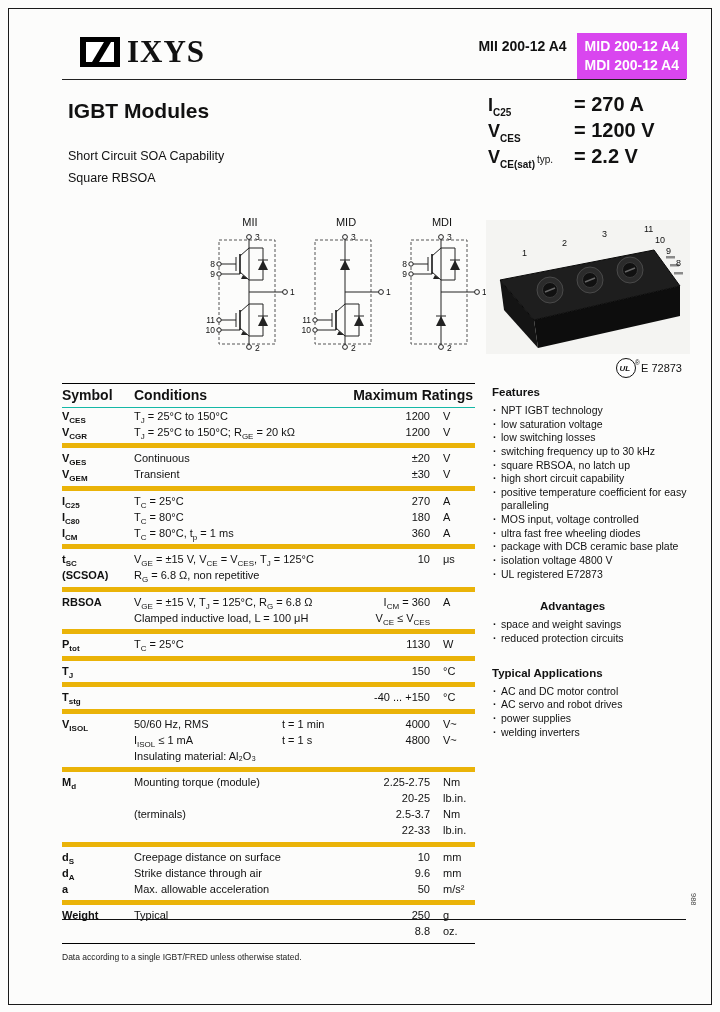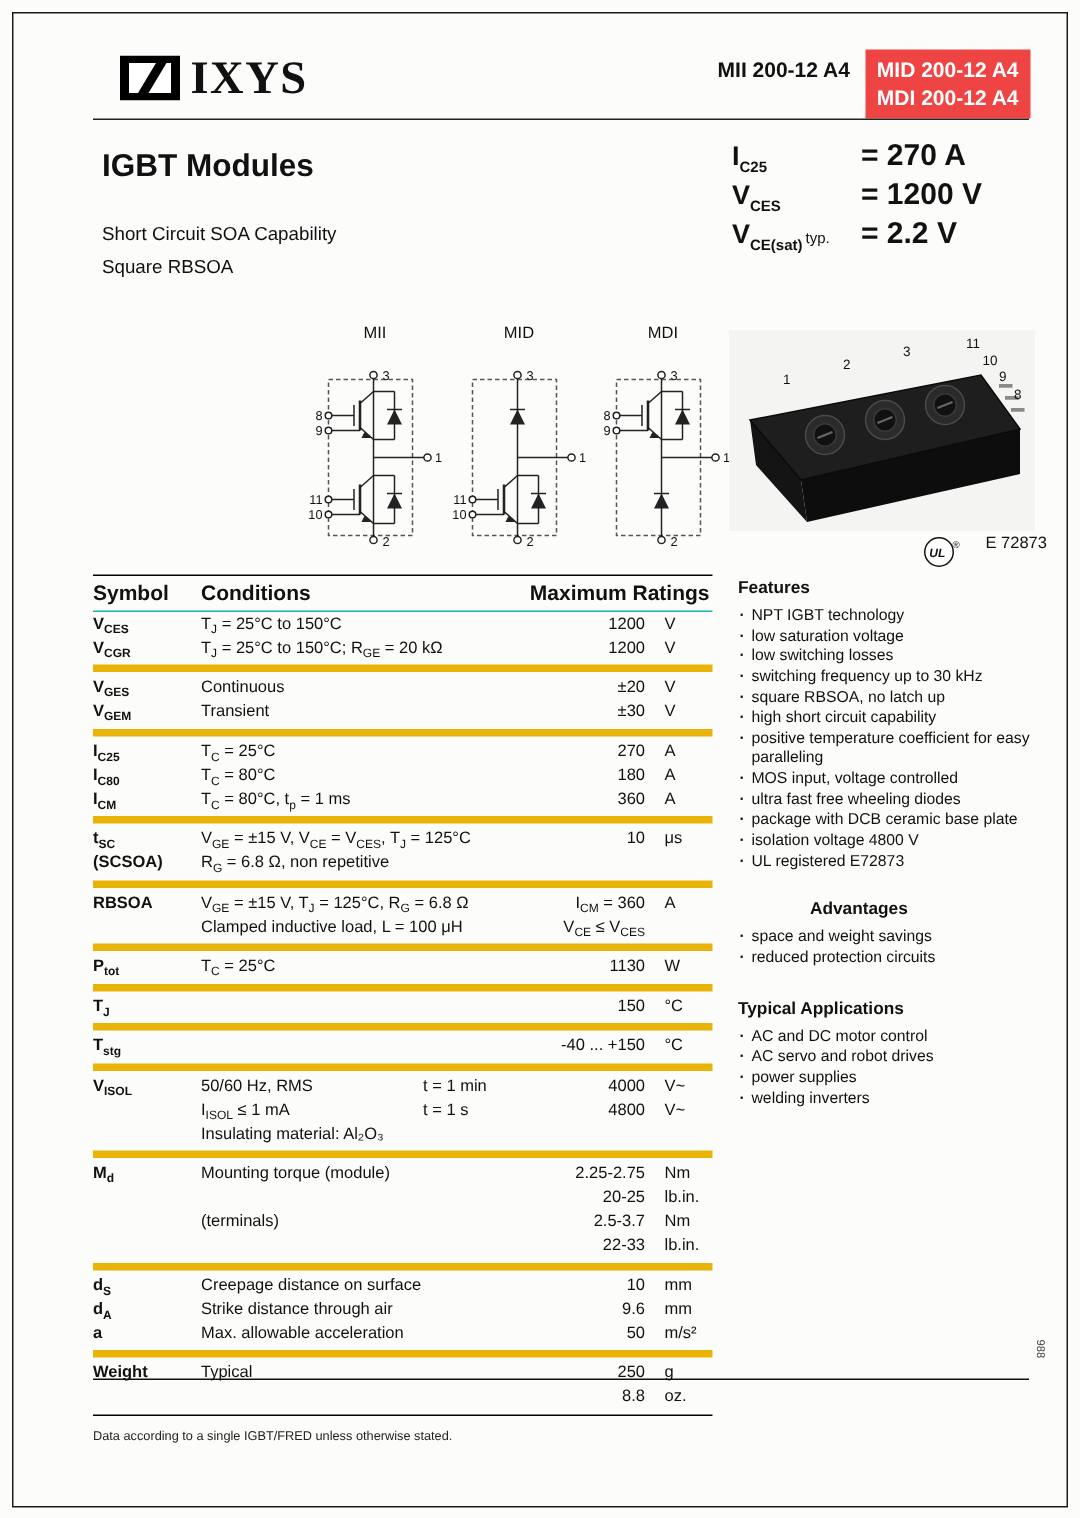--- a/index.html
+++ b/index.html
@@ -5,52 +5,52 @@
   html,body{margin:0;padding:0;background:#e8e8e6;}
   .page{position:relative;width:720px;height:1012px;background:#fcfcfb;
         font-family:"Liberation Sans",sans-serif;color:#111;overflow:hidden;margin:0 auto;}
   .frame{position:absolute;left:8px;top:8px;width:702px;height:995px;border:1px solid #1a1a1a;}
 
   
   .logo{position:absolute;left:62px;top:36px;display:flex;align-items:center;gap:7px;margin-left:18px;}
   .logo-word{font-family:"Liberation Serif",serif;font-weight:bold;font-size:31px;letter-spacing:1px;line-height:1;}
   .parts{position:absolute;top:33px;left:441px;width:246px;display:flex;justify-content:flex-end;align-items:flex-start;}
   .part-plain{font-size:14px;font-weight:bold;margin-top:5px;margin-right:10px;white-space:nowrap;}
-  .part-box{background:#ef4444;color:#fff;font-size:14px;font-weight:bold;line-height:1.35;text-align:left;padding:4px 8px;}
+  .part-box{background:#d946ef;color:#fff;font-size:14px;font-weight:bold;line-height:1.35;text-align:left;padding:4px 8px;}
   .header-rule{position:absolute;left:62px;top:79px;width:624px;border-top:1px solid #222;}
 
   
   .title{position:absolute;left:68px;top:99px;font-size:21px;font-weight:bold;}
   .subtitle{position:absolute;left:68px;font-size:12.5px;}
   .sub1{top:149px}.sub2{top:171px}
   .specs{position:absolute;left:488px;top:93px;width:205px;}
   .spec-row{display:flex;align-items:baseline;height:26px;}
   .spec-sym{font-weight:bold;font-size:18px;width:86px;white-space:nowrap;}
   .spec-sym sub{font-size:10px;line-height:0;}
   .spec-suffix{font-size:10px;font-weight:normal;margin-left:2px;}
   .spec-val{font-weight:bold;font-size:20px;white-space:nowrap;}
 
   
   .diagrams{position:absolute;left:203px;top:216px;display:flex;gap:2px;}
   .diagram{width:94px;text-align:center;}
-  .diagram-label{font-size:11px;margin-bottom:15px;}
+  .diagram-label{font-size:11px;margin-bottom:2px;}
   svg.circ{display:block;}
   .circ line{stroke:#222;stroke-width:1;}
   .circ .thick{stroke-width:1.7;}
   .circ .dash{fill:none;stroke:#555;stroke-width:1;stroke-dasharray:3 2;}
   .circ circle{fill:#fff;stroke:#222;stroke-width:1;}
   .circ polygon{fill:#222;}
   .circ text{font-size:8.5px;fill:#111;}
 
   
   .photo{position:absolute;left:486px;top:220px;}
   .photo text{font-size:9px;fill:#111;}
 
   
-  .ulrow{position:absolute;left:615px;top:356px;display:flex;align-items:flex-start;gap:16px;font-size:11px;}
+  .ulrow{position:absolute;left:615px;top:356px;display:flex;align-items:center;gap:0;font-size:11px;}
 
   
   .rightcol{position:absolute;left:492px;top:386px;width:200px;}
   .rc-h{font-size:11.5px;font-weight:bold;margin:0 0 6px 0;}
   .rc-list{list-style:none;margin:0;padding:0;font-size:10.5px;line-height:1.3;}
   .rc-list li{padding-left:9px;position:relative;}
   .rc-list li::before{content:"·";position:absolute;left:1px;font-weight:bold;}
   .gap-adv{margin-top:19px;margin-left:48px;}
   .gap-app{margin-top:21px;}
 

